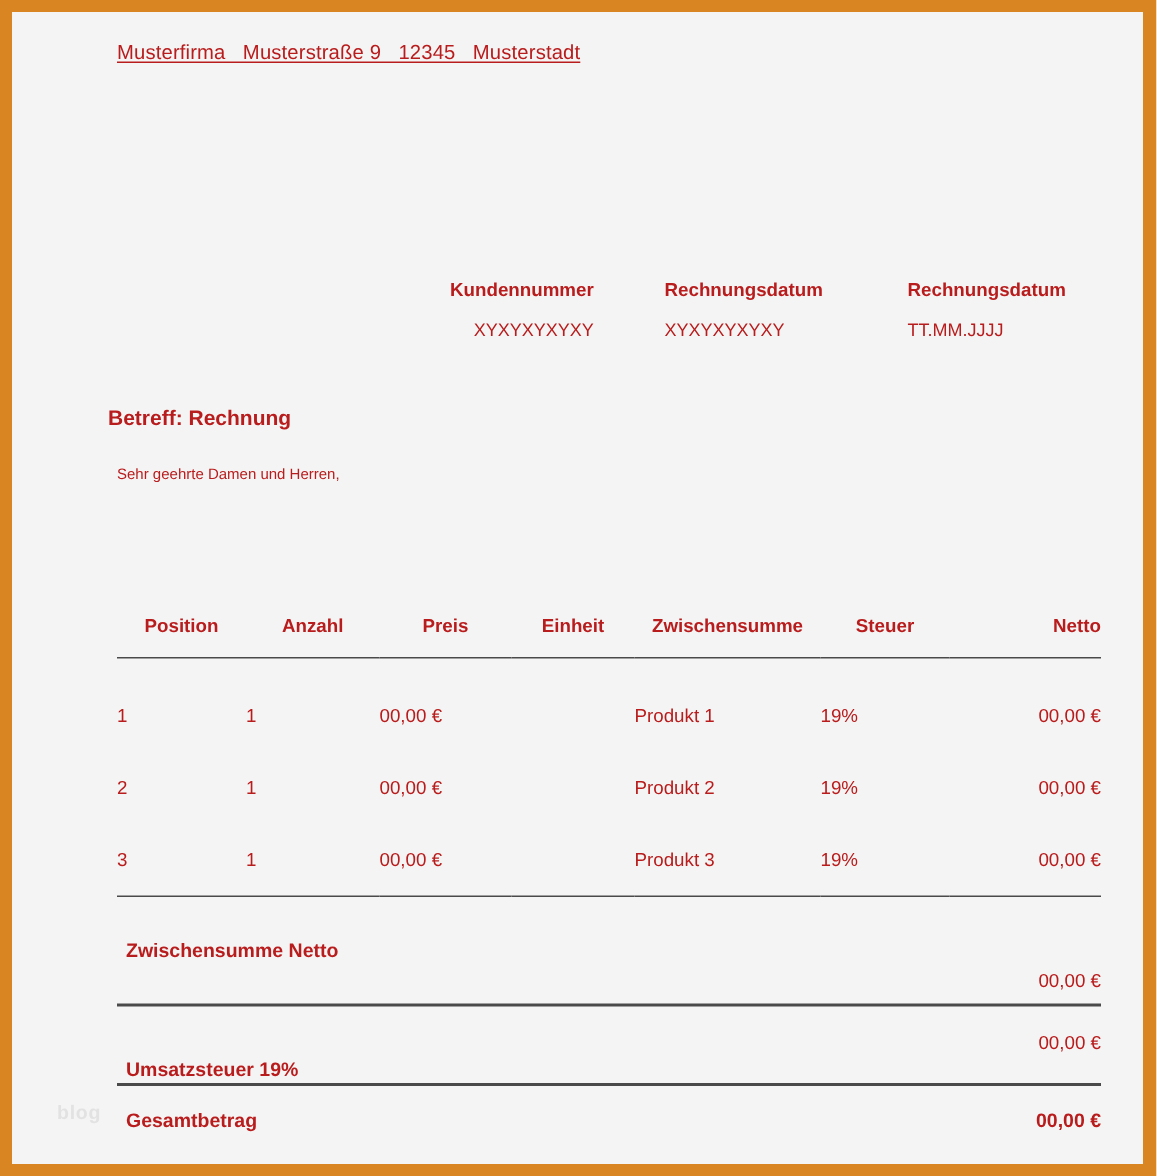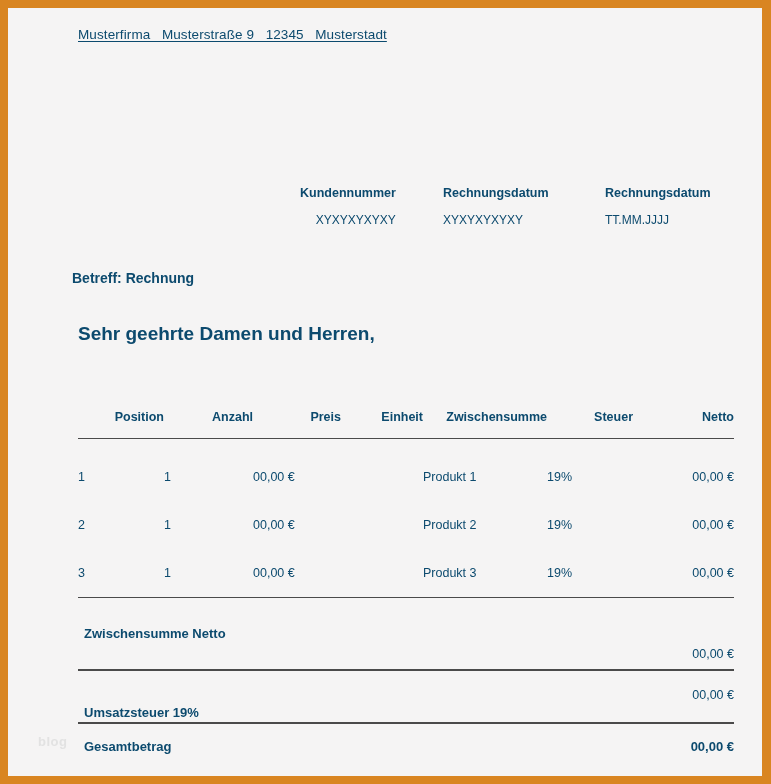--- a/index.html
+++ b/index.html
@@ -37,21 +37,21 @@
     box-sizing: border-box;
     overflow: hidden;
   }
 
   .content {
     position: absolute;
     left: 64px;
     top: 0;
     right: 0;
     bottom: 0;
-    color: #0c4a6e;
+    color: #b91c1c;
   }
 
   
   .sender {
     position: absolute;
     left: 6px;
     top: 19px;
     font-size: 13.5px;
     font-weight: 400;
     letter-spacing: .1px;
@@ -101,23 +101,22 @@
     position: absolute;
     left: 0;
     top: 262px;
     font-size: 14px;
     font-weight: 700;
   }
   .salutation {
     position: absolute;
     left: 6px;
     top: 303px;
-    font-size: 19px;
-    font-weight: 700;
-    margin-top: 12px;
+    font-size: 10px;
+    font-weight: 400;
   }
   .intro {
     position: absolute;
     left: 6px;
     top: 343px;
     font-size: 14px;
     font-weight: 400;
   }
 
   
@@ -128,21 +127,21 @@
     width: 656px;
   }
   .items table {
     width: 100%;
     border-collapse: collapse;
     table-layout: fixed;
   }
   .items th {
     font-size: 12.5px;
     font-weight: 700;
-    text-align: right;
+    text-align: center;
     padding: 0 0 14px 0;
     white-space: nowrap;
   }
   .items thead tr { border-bottom: 1.6px solid #4a4a4a; }
   .items td {
     font-size: 12.5px;
     font-weight: 400;
     text-align: left;
     padding: 0;
     height: 48px;

